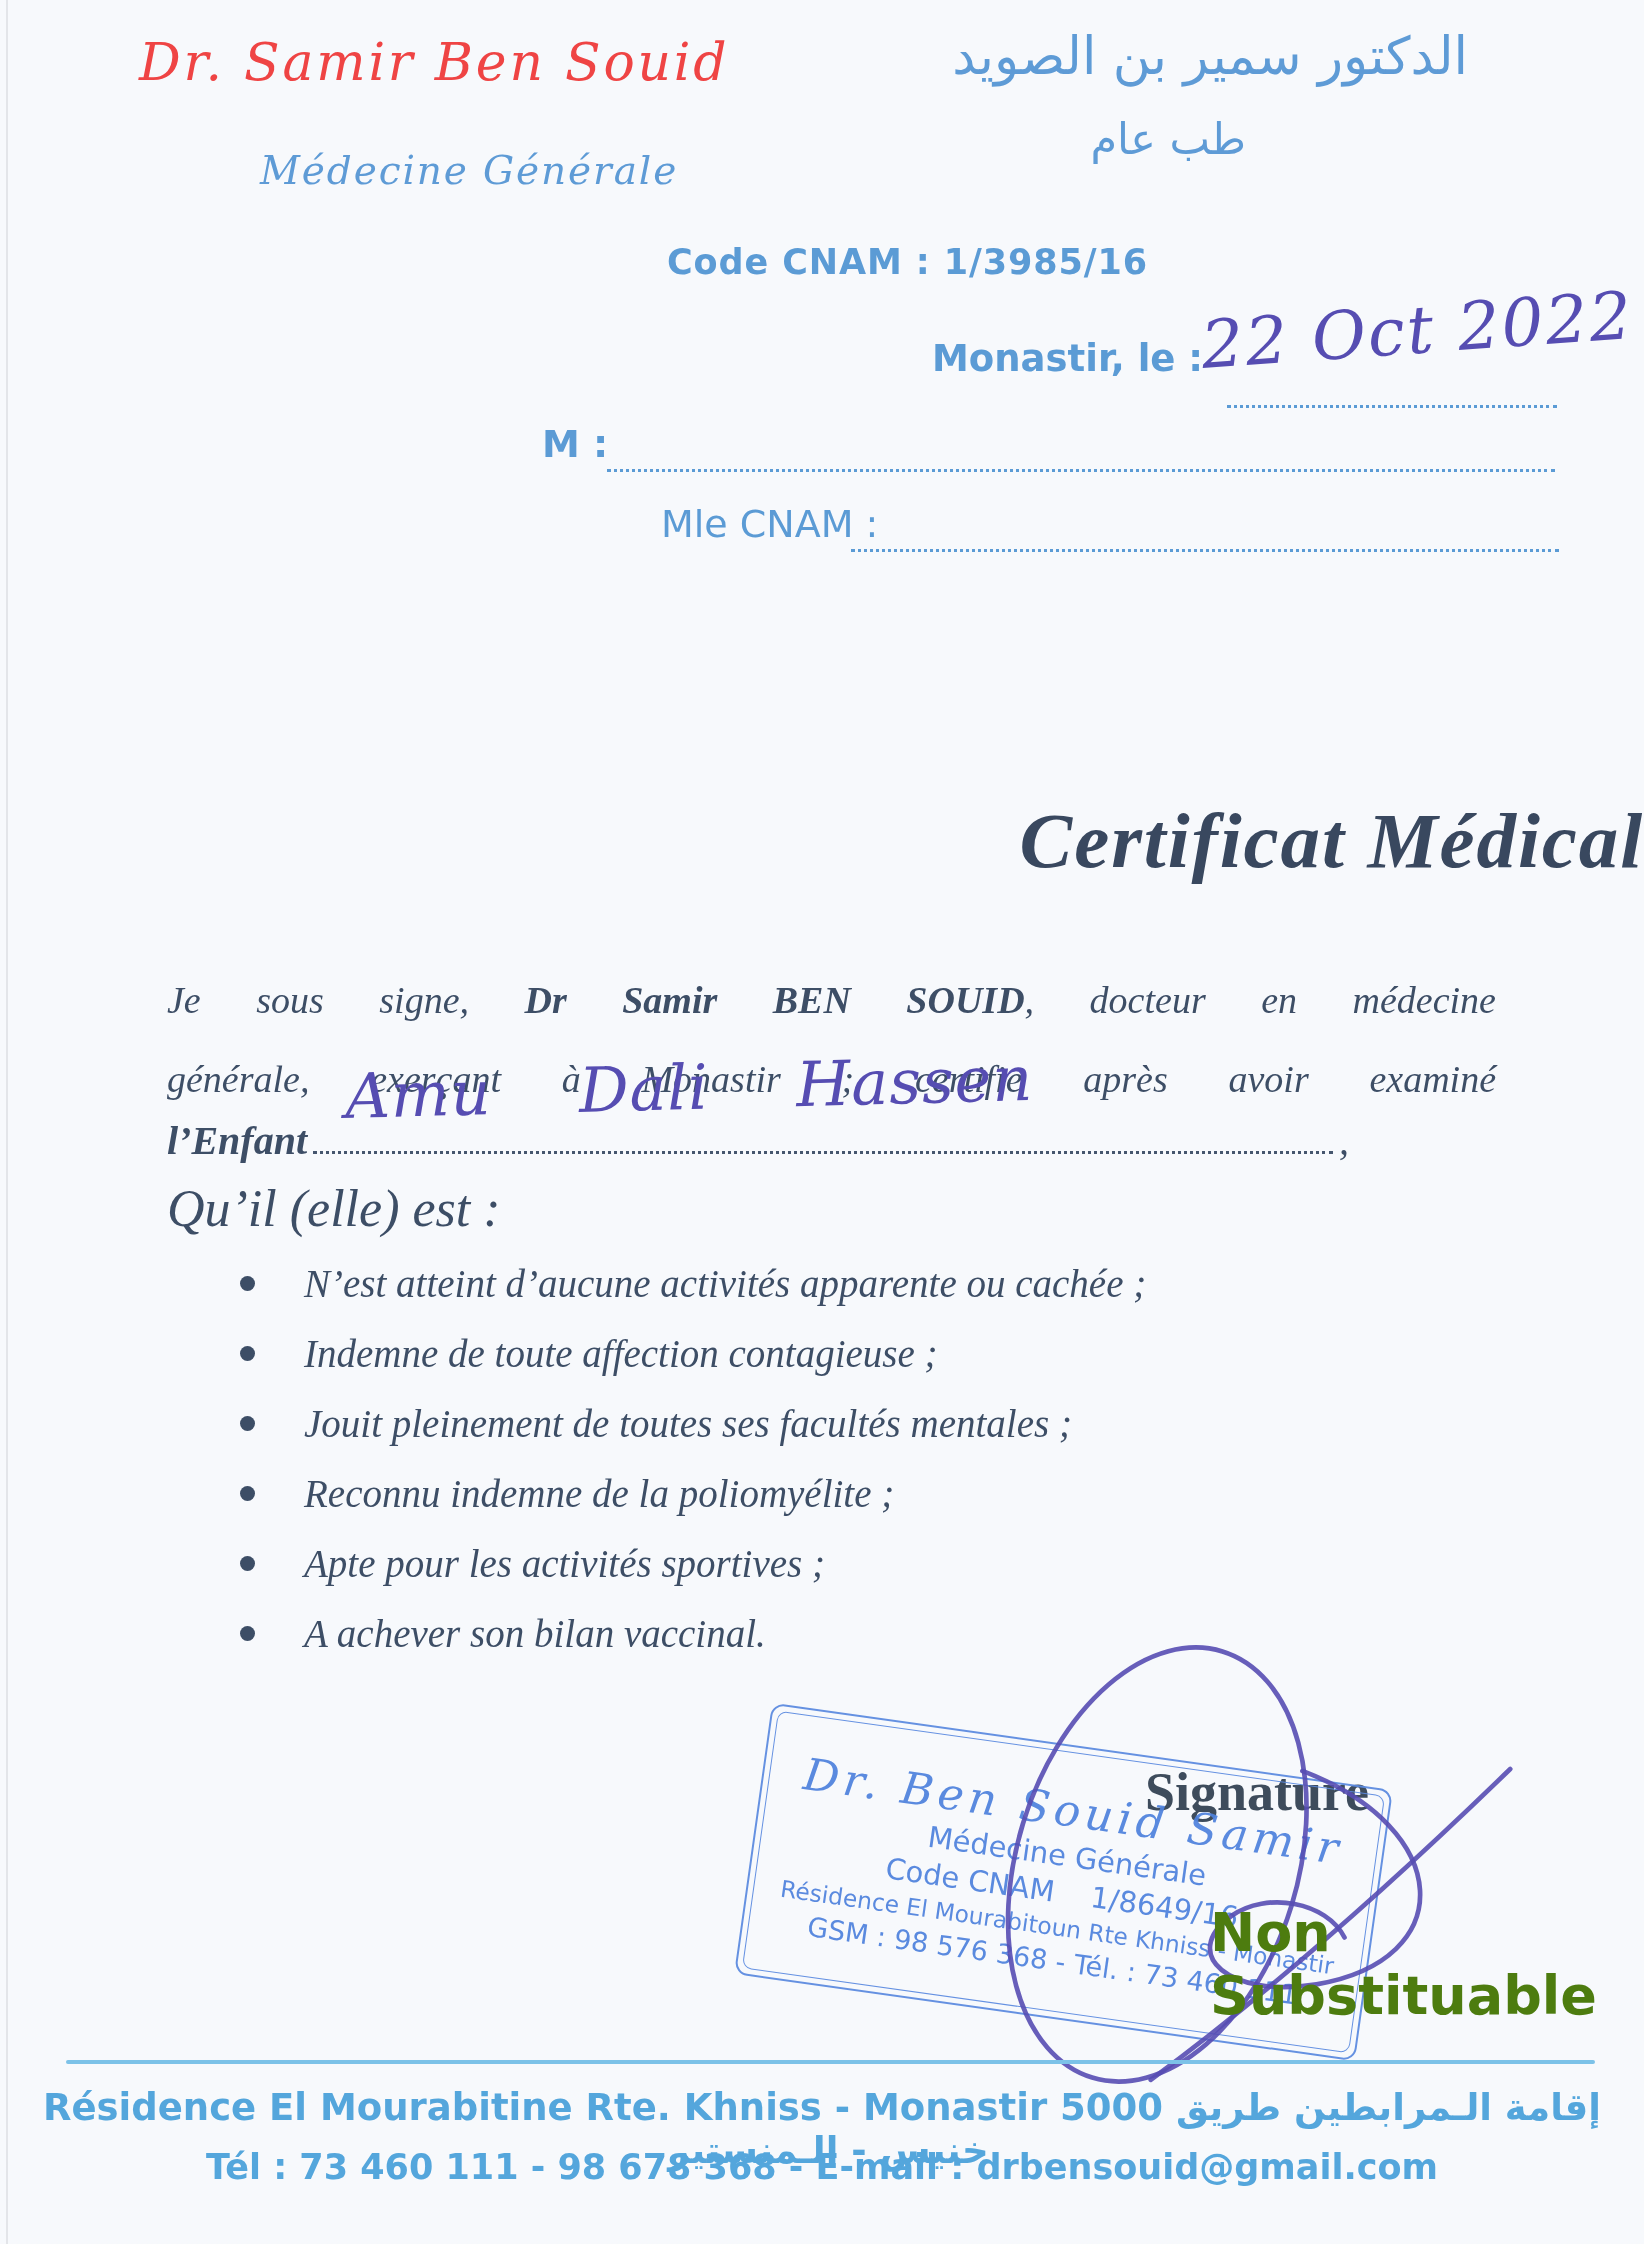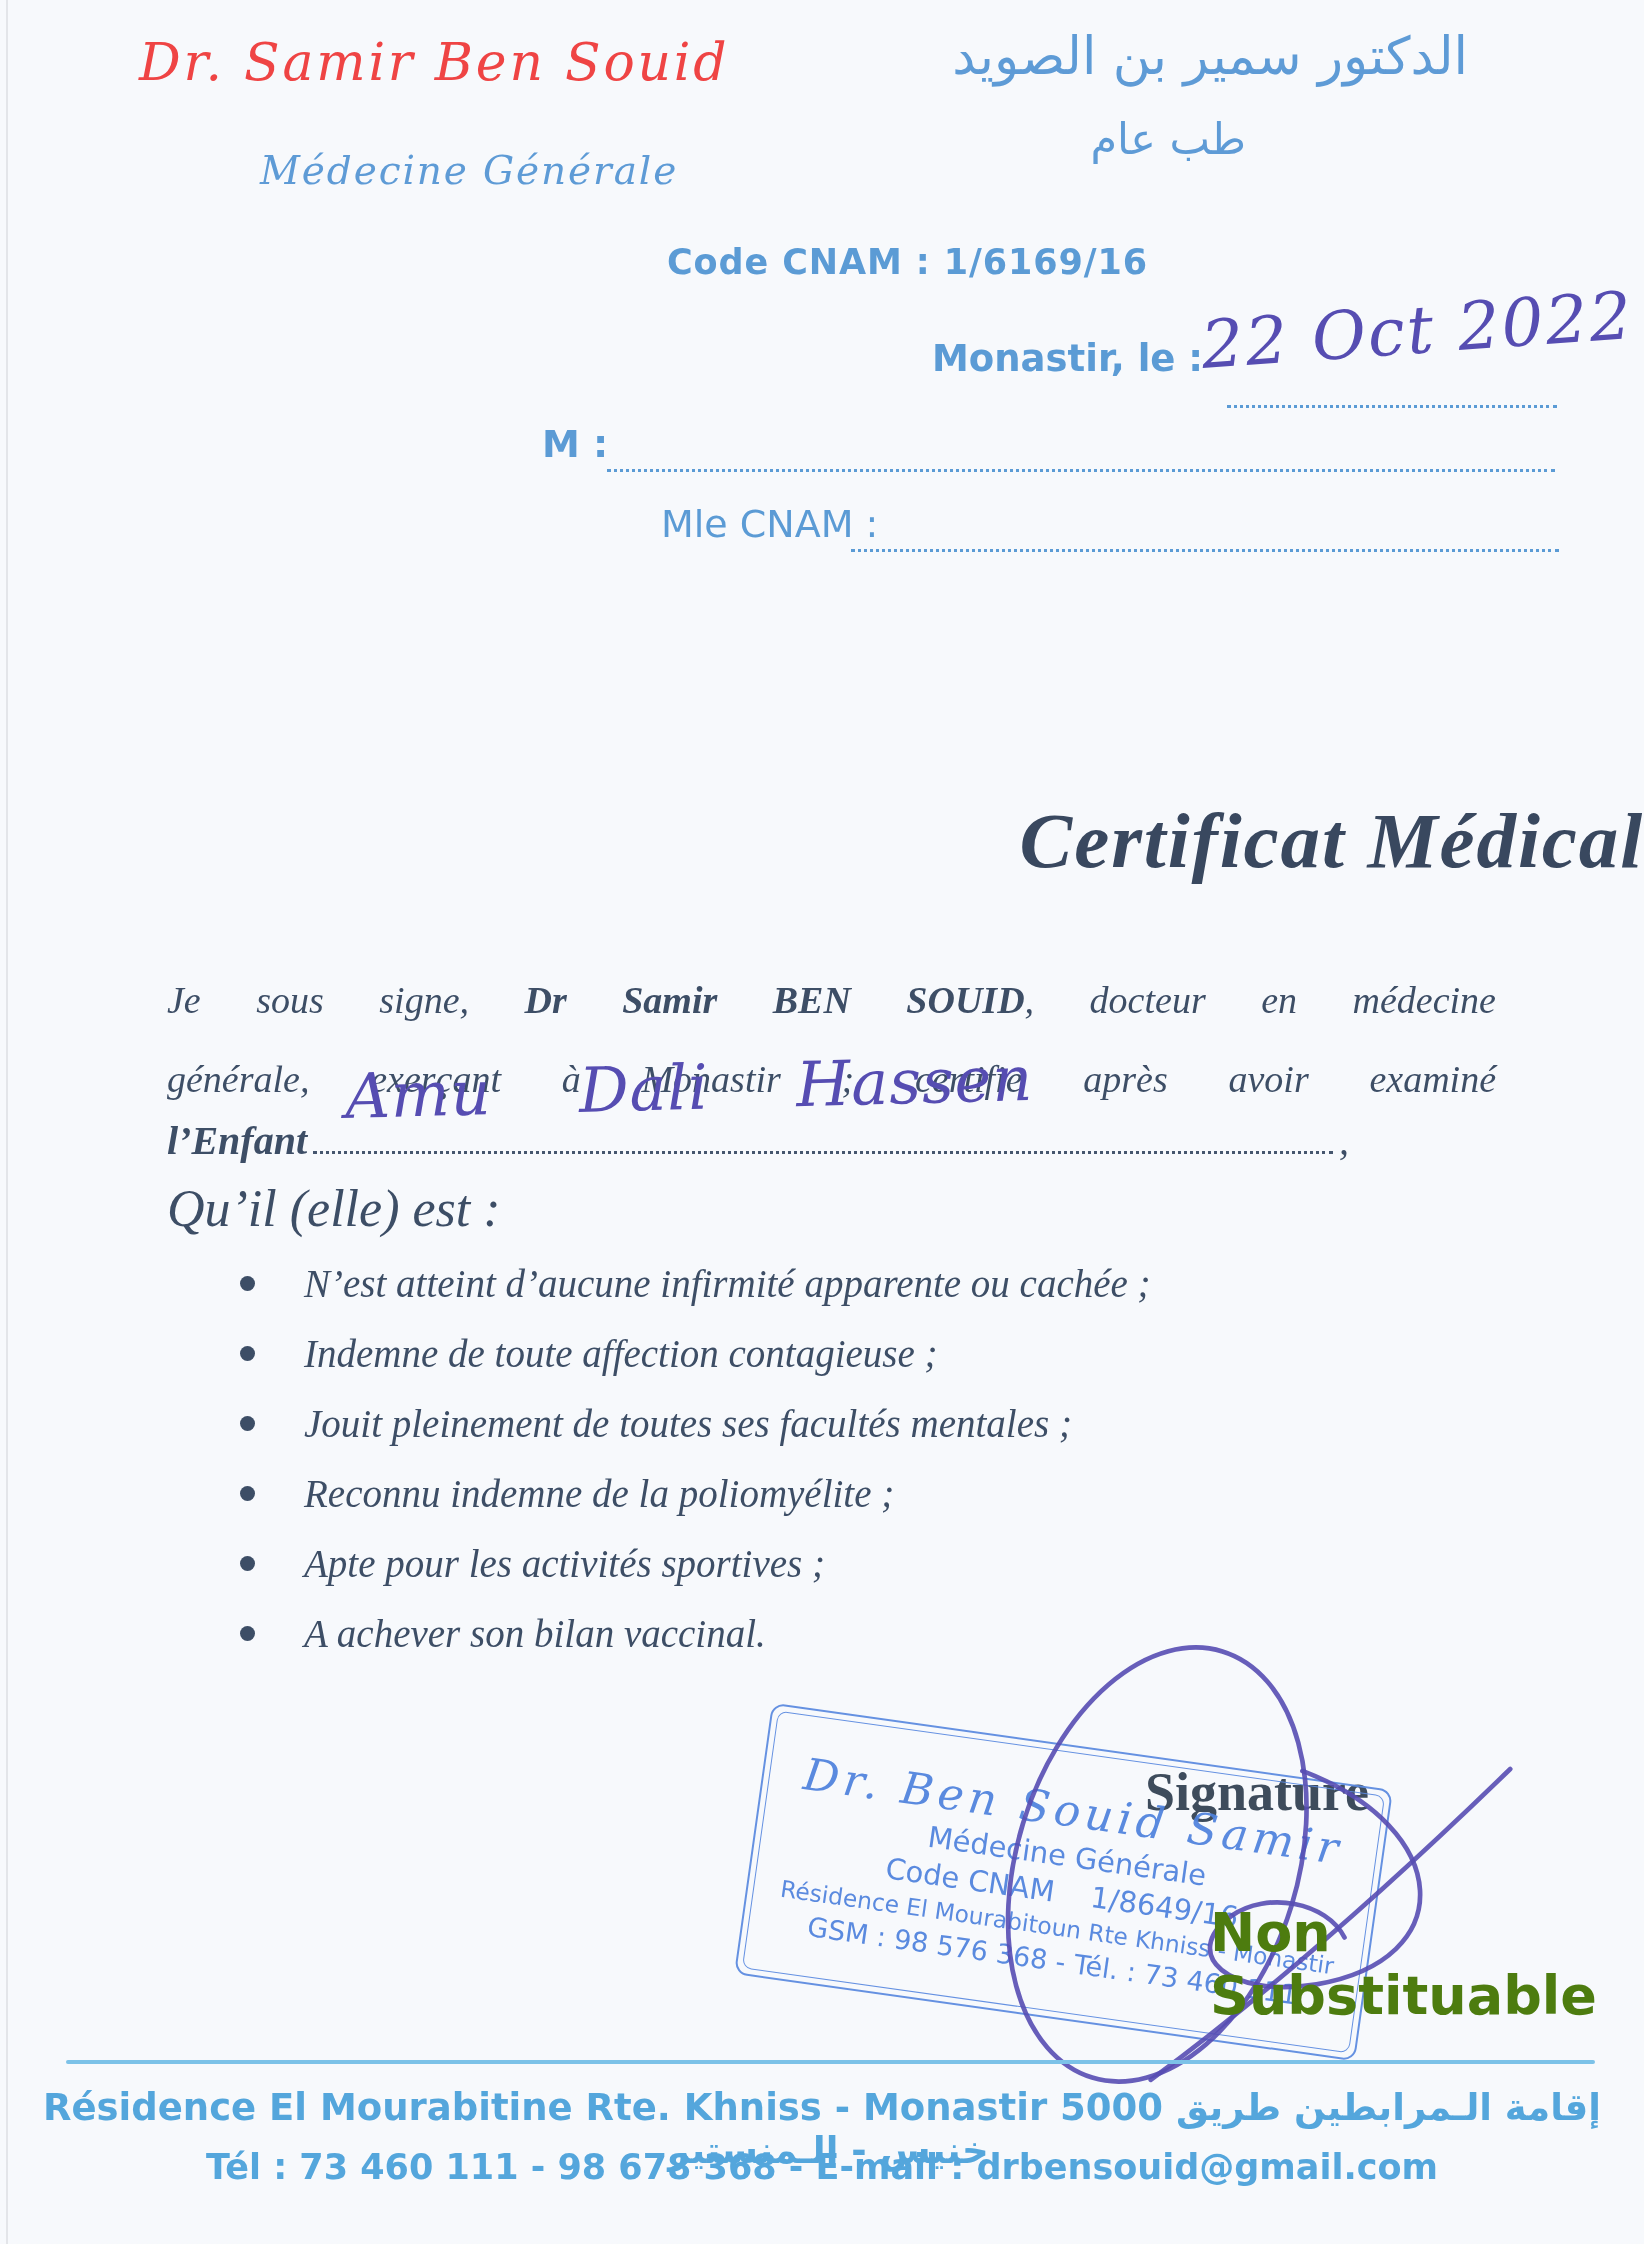--- a/index.html
+++ b/index.html
@@ -89,21 +89,21 @@
 </head>
 <body>
 
 <div class="page">
   <div class="scan-edge"></div>
 
   <div class="abs doctor-fr">Dr. Samir Ben Souid</div>
   <div class="abs specialty-fr">Médecine Générale</div>
   <div class="abs doctor-ar">الدكتور سمير بن الصويد</div>
   <div class="abs specialty-ar">طب عام</div>
-  <div class="abs code-cnam">Code CNAM : 1/6169/16</div>
+  <div class="abs code-cnam">Code CNAM : 1/3985/16</div>
 
   <div class="abs city-date-label">Monastir, le :</div>
   <div class="abs leader date-leader"></div>
   <div class="abs date-hand">22 Oct 2022</div>
 
   <div class="abs name-label">M :</div>
   <div class="abs leader name-leader"></div>
 
   <div class="abs cnam-label">Mle CNAM :</div>
   <div class="abs leader cnam-leader"></div>
@@ -117,21 +117,21 @@
     <span class="enfant-leader"></span>
     <span>,</span>
   </div>
   <div class="abs hand-name">Amu Dali Hassen</div>
 
   <div class="abs condition-intro">Qu’il (elle) est :</div>
 
   <div class="abs bullets">
     <div class="bullet-row">
       <span class="bullet-dot"></span>
-      <span class="bullet-text">N’est atteint d’aucune infirmité apparente ou cachée ;</span>
+      <span class="bullet-text">N’est atteint d’aucune activités apparente ou cachée ;</span>
     </div>
     <div class="bullet-row">
       <span class="bullet-dot"></span>
       <span class="bullet-text">Indemne de toute affection contagieuse ;</span>
     </div>
     <div class="bullet-row">
       <span class="bullet-dot"></span>
       <span class="bullet-text">Jouit pleinement de toutes ses facultés mentales ;</span>
     </div>
     <div class="bullet-row">

